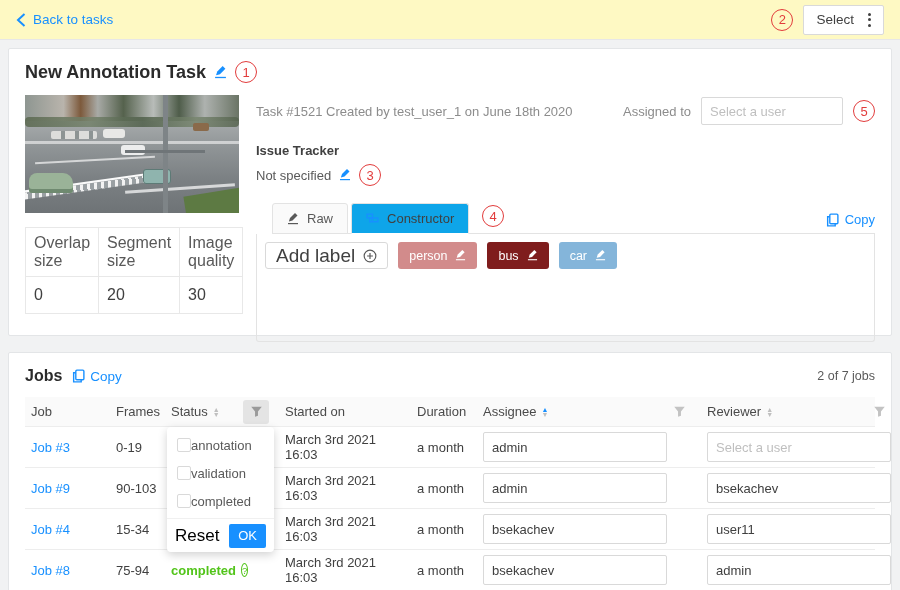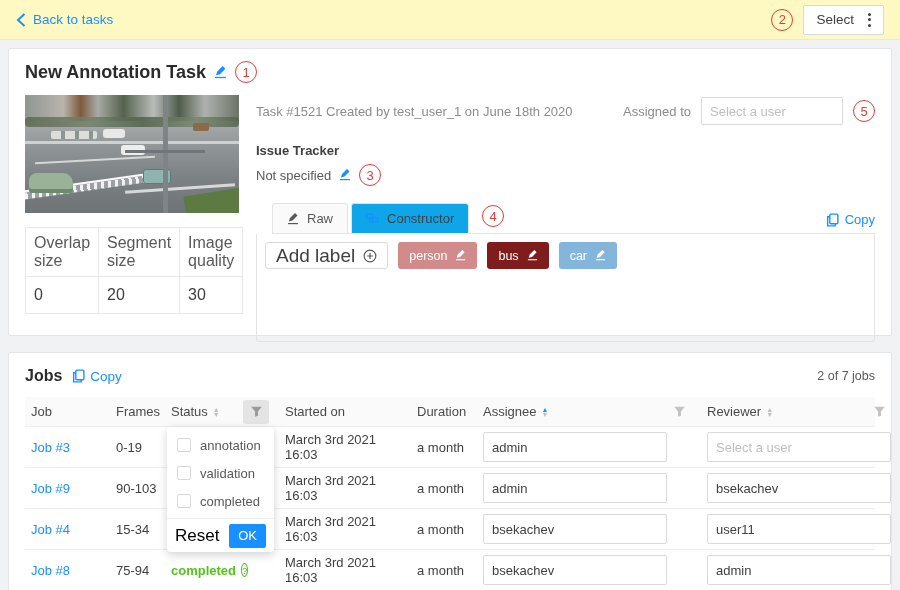--- a/index.html
+++ b/index.html
@@ -85,21 +85,21 @@
   .sorter { display:flex; flex-direction:column; line-height:5px; font-size:7px; color:#bfbfbf; }
   .sorter .up.active { color:#1890ff; }
   .funnel-wrap { display:flex; justify-content:center; }
   .funnel-wrap.open { background:#e4e4e4; border-radius:3px; width:26px; height:24px; align-items:center; margin-left:4px; }
   .cell-input { width:168px; }
   .cell-input input { width:184px; height:30px; }
 
   
   .filter-dropdown { position:absolute; left:158px; top:74px; width:107px; background:#fff; border-radius:4px;
     box-shadow:0 3px 10px rgba(0,0,0,.18); z-index:5; padding-top:4px; }
-  .fd-item { display:flex; align-items:center; gap:9px; height:28px; padding:0 10px; cursor:pointer; color:#595959; }
+  .fd-item { display:flex; align-items:center; height:28px; padding:0 10px; cursor:pointer; color:#595959; }
   .checkbox { width:14px; height:14px; border:1px solid #d9d9d9; border-radius:2px; background:#fff; flex:none; }
   .fd-footer { border-top:1px solid #f0f0f0; margin-top:3px; height:34px; display:flex; align-items:center;
     justify-content:space-between; padding:0 8px; }
   .reset-btn { color:#000000; cursor:default; font-size:17px; background:none; border:none; font-family:inherit; }
   .ok-btn { background:#1890ff; color:#fff; border:none; border-radius:2px; height:24px; padding:0 9px;
     font-size:13px; cursor:pointer; font-family:inherit; }
 
   svg { display:block; }
 </style>
 </head>

